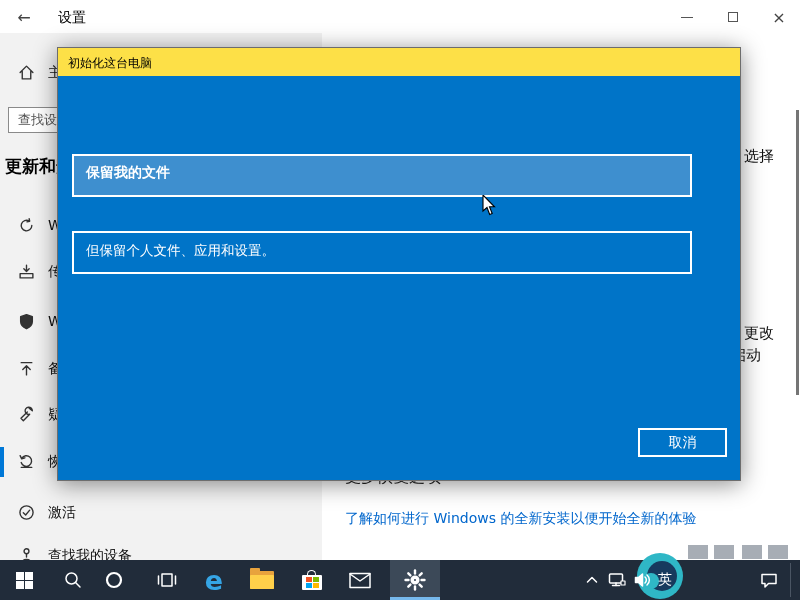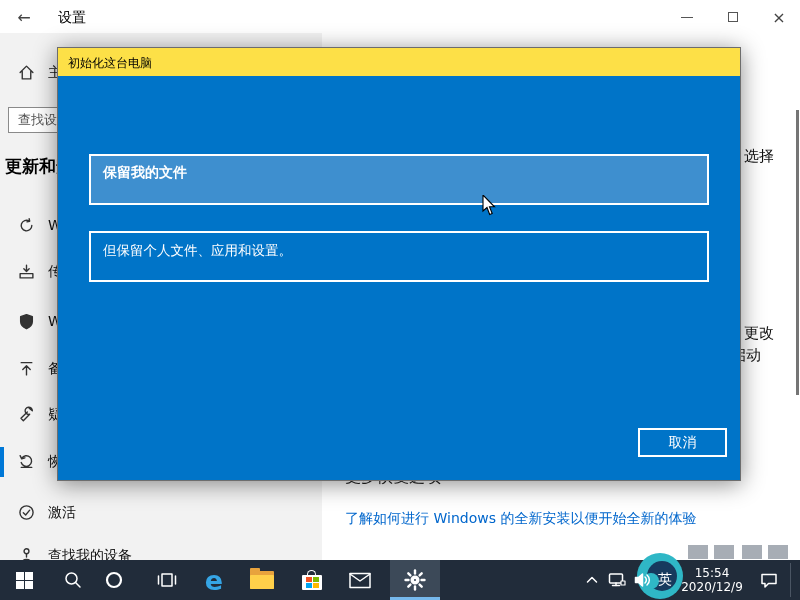--- a/index.html
+++ b/index.html
@@ -36,21 +36,21 @@
   #more-heading { position:absolute; left:345px; top:467px; font-size:16px; color:#222; white-space:nowrap; }
   #learn-link { position:absolute; left:345px; top:510px; font-size:14px; color:#0066cc; white-space:nowrap; cursor:pointer; }
   #scroll-thumb { position:absolute; left:796px; top:110px; width:3px; height:285px; background:#757575; z-index:6; }
 
   
   #dialog { left:57px; top:47px; width:684px; height:434px; background:#0074c8;
     border:1px solid #6d6d6d; box-shadow:0 3px 22px rgba(0,0,0,.45); z-index:50; }
   #dialog-titlebar { left:0; top:0; width:100%; height:28px; background:#fde047; }
   #dialog-title { left:10px; top:7px; font-size:12px; color:#000; }
   #dialog-heading { left:31px; top:50px; font-size:21px; color:#fff; }
-  .option-box { position:absolute; left:31px; width:620px; height:51px; border:2px solid #fff;
+  .option-box { position:absolute; left:14px; width:620px; height:43px; border:2px solid #fff;
     padding:8px 12px; color:#fff; cursor:pointer; }
   #option-keep { top:106px; background:#3e8fcf; }
   #option-remove { top:183px; background:transparent; }
   .option-title { font-size:14px; font-weight:bold; line-height:17px; }
   .option-desc { font-size:13.5px; line-height:18px; }
   #cancel-btn { position:absolute; right:13px; top:380px; width:89px; height:29px;
     border:2px solid #fff; color:#fff; font-size:14px; display:flex; align-items:center;
     justify-content:center; cursor:pointer; background:transparent; }
 
   
@@ -319,24 +319,20 @@
   </div>
   <div class="tb-btn" style="left:630px; width:24px;">
     <svg class="tbicon" width="17" height="16" viewBox="0 0 17 16">
         <polygon points="1.5,5.5 4.5,5.5 8.5,2 8.5,14 4.5,10.5 1.5,10.5" fill="#fff"></polygon>
         <path d="M11 5 A4 4 0 0 1 11 11 M13 3 A6.5 6.5 0 0 1 13 13"></path>
       </svg>
   </div>
   <div class="tb-btn" style="left:652px; width:26px;">
     <span id="tray-lang">英</span>
   </div>
-  <div class="tb-btn" id="tray-clock" style="left:680px; width:64px;">
-    <div>15:54</div>
-    <div>2020/12/9</div>
-  </div>
   <div class="tb-btn" style="left:750px; width:38px;">
     <svg class="tbicon" width="18" height="17" viewBox="0 0 18 17">
         <path d="M2 2.5 H16 V11.5 H8.5 L5 15 V11.5 H2 Z"></path>
       </svg>
   </div>
   <div id="tb-divider"></div>
 
 </div>
 
 </body></html>

